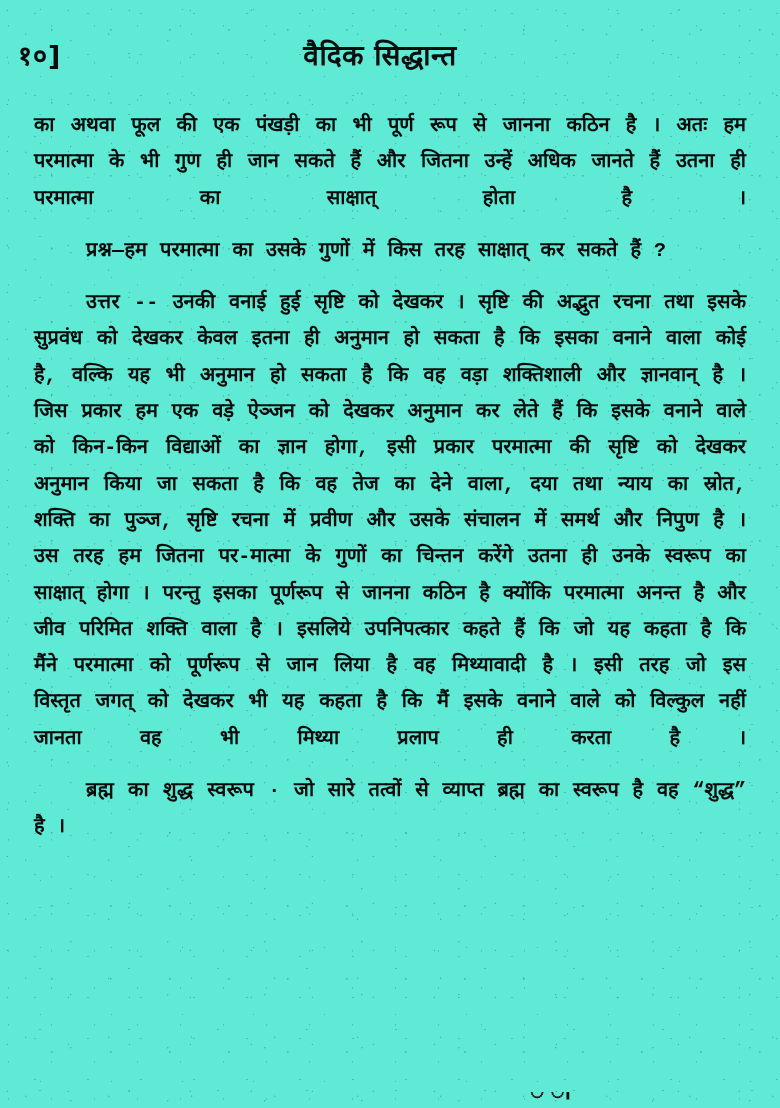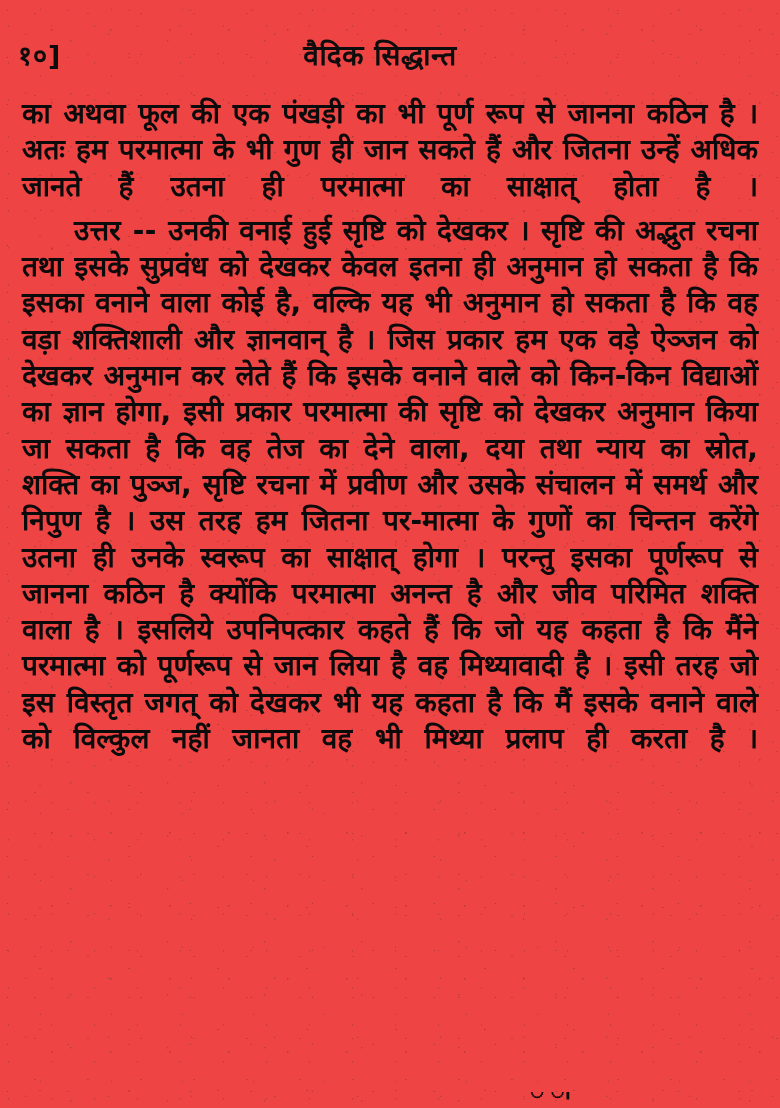--- a/index.html
+++ b/index.html
@@ -9,21 +9,21 @@
     background: #ffffff;
   }
   body {
     font-family: "DejaVu Sans", sans-serif;
   }
   .page {
     position: relative;
     width: 780px;
     height: 1108px;
     margin: 0 auto;
-    background: #ef4444;
+    background: #5eead4;
     overflow: hidden;
     box-sizing: border-box;
   }
 
   
   .scan-noise {
     position: absolute;
     inset: 0;
     pointer-events: none;
     opacity: 0.55;
@@ -71,28 +71,29 @@
   }
 
   
   .body-block {
     position: absolute;
     left: 18px;
     top: 92px;
     width: 744px;
   }
   .para {
-    margin: 4px;
-    font-size: 28px;
+    margin: 16px;
+    font-size: 20px;
     line-height: 36.3px;
     color: #0b0b0b;
     text-align: justify;
     text-justify: inter-word;
     word-spacing: 1px;
     font-weight: 600;
+    font-family: Liberation Mono, monospace;
     -webkit-font-smoothing: none;
   }
   .para.indent {
     text-indent: 52px;
   }
   .para.gap {
     margin-top: 8px;
   }
   .para.gap-lg {
     margin-top: 14px;
@@ -132,24 +133,26 @@
 
   <div class="page-header">
     <div class="folio">१०]</div>
     <div class="book-title">वैदिक सिद्धान्त</div>
   </div>
 
   <div class="body-block">
 
     <p class="para force-justify-all"><span class="body-text">का अथवा फूल की एक पंखड़ी का भी पूर्ण रूप से जानना  कठिन  है । अतः हम परमात्मा के भी गुण ही जान सकते  हैं   और   जितना   उन्हें अधिक जानते हैं उतना ही परमात्मा का  साक्षात् होता है ।</span></p>
 
+    <p class="para indent gap"><span class="lead">प्रश्न—</span><span class="body-text">हम परमात्मा का उसके गुणों में किस  तरह  साक्षात्  कर सकते  हैं ?</span></p>
 
     <p class="para indent gap force-justify-all"><span class="lead">उत्तर -- </span><span class="body-text">उनकी वनाई हुई सृष्टि को देखकर । सृष्टि  की  अद्भुत रचना  तथा  इसके  सुप्रवंध  को देखकर केवल इतना  ही अनुमान हो सकता है कि इसका वनाने वाला कोई है, वल्कि यह  भी  अनुमान  हो सकता है कि वह वड़ा शक्तिशाली और ज्ञानवान् है । जिस प्रकार हम एक वड़े ऐञ्जन को देखकर अनुमान कर लेते हैं कि इसके वनाने वाले को किन-किन विद्याओं का ज्ञान होगा, इसी प्रकार परमात्मा की सृष्टि को देखकर अनुमान किया जा सकता है कि वह  तेज  का  देने  वाला, दया तथा न्याय का स्रोत, शक्ति का पुञ्ज, सृष्टि रचना में प्रवीण और उसके संचालन में समर्थ और निपुण है । उस तरह  हम  जितना  पर-मात्मा के गुणों का चिन्तन करेंगे उतना ही उनके स्वरूप  का  साक्षात् होगा । परन्तु इसका पूर्णरूप से जानना  कठिन  है  क्योंकि  परमात्मा अनन्त है और जीव परिमित शक्ति  वाला  है । इसलिये  उपनिपत्कार कहते हैं कि जो यह कहता है कि मैंने परमात्मा को  पूर्णरूप  से  जान लिया है वह मिथ्यावादी है । इसी तरह  जो  इस  विस्तृत  जगत्  को देखकर भी यह कहता है कि मैं इसके वनाने  वाले  को  विल्कुल  नहीं जानता वह भी मिथ्या प्रलाप ही करता है ।</span></p>
 
 
+    <p class="para indent gap"><span class="lead">ब्रह्म का शुद्ध स्वरूप </span><span class="body-text">· जो सारे तत्वों से व्याप्त ब्रह्म का स्वरूप है वह “शुद्ध” है ।</span></p>
 
 
   </div>
 
   <div class="cut-line">
     <span>ं      ा</span>
   </div>
 
   <div class="scan-noise"></div>
 

